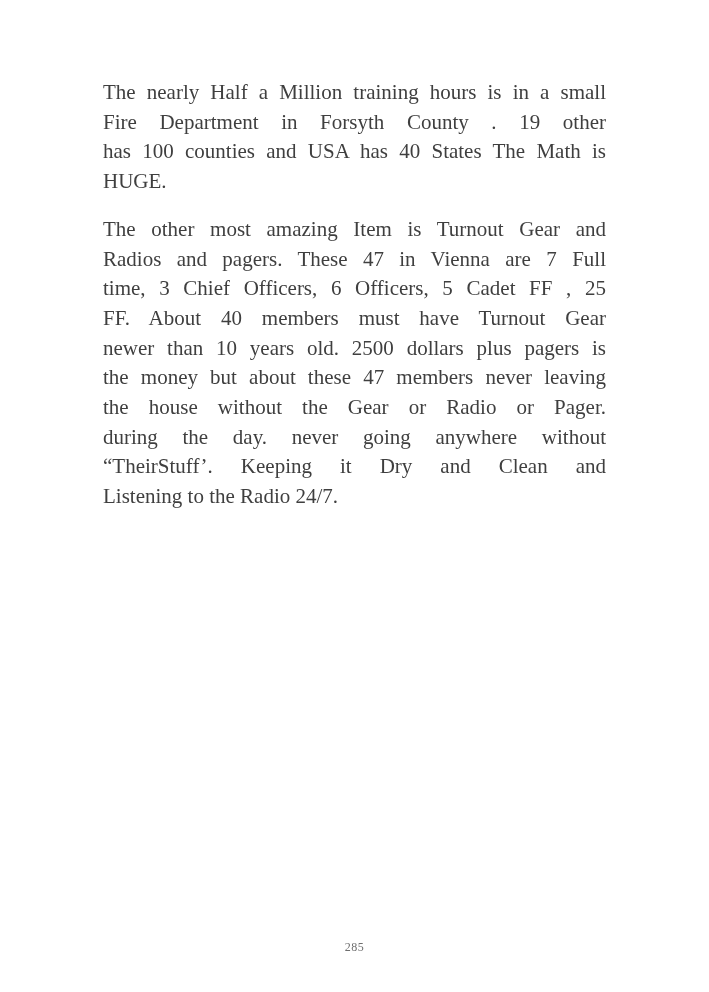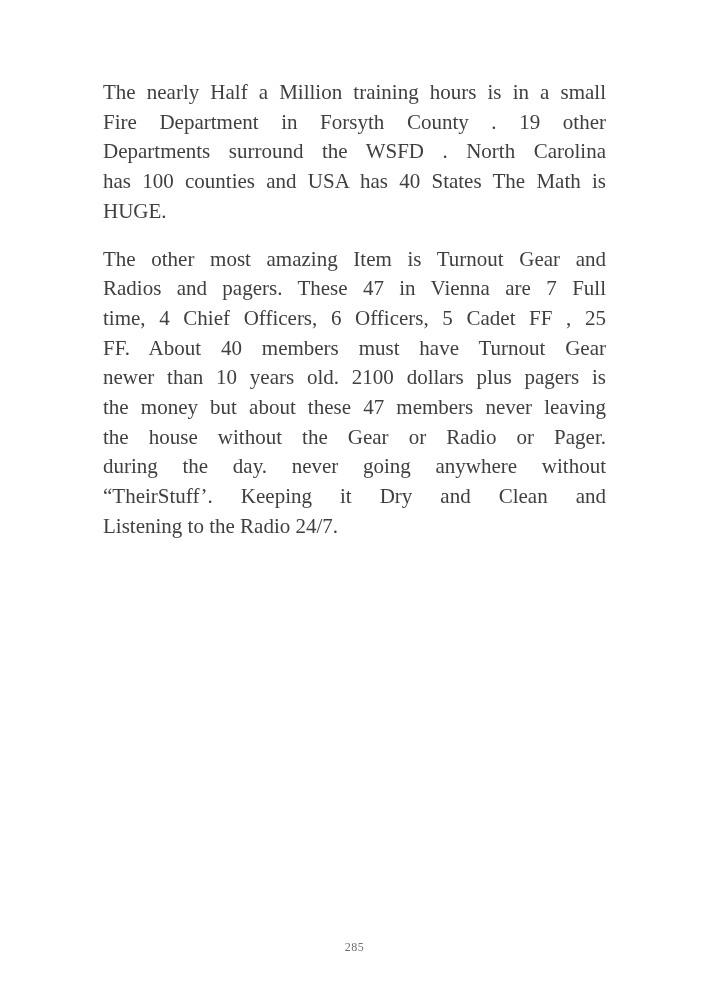--- a/index.html
+++ b/index.html
@@ -60,30 +60,29 @@
   }
 </style>
 </head>
 <body>
 
 <div class="page">
   <div class="text-block">
       <p class="para">
         <span class="line">The nearly Half a Million training hours is in a small</span>
         <span class="line">Fire Department in Forsyth County . 19 other</span>
-        <span class="line">Departments surround the WSFD . North Carolina</span>
         <span class="line">has 100 counties and USA has 40 States The Math is</span>
         <span class="line last">HUGE.</span>
       </p>
       <p class="para">
         <span class="line">The other most amazing Item is Turnout Gear and</span>
         <span class="line">Radios and pagers. These 47 in Vienna are 7 Full</span>
-        <span class="line">time, 4 Chief Officers, 6 Officers, 5 Cadet FF , 25</span>
+        <span class="line">time, 3 Chief Officers, 6 Officers, 5 Cadet FF , 25</span>
         <span class="line">FF. About 40 members must have Turnout Gear</span>
-        <span class="line">newer than 10 years old. 2100 dollars plus pagers is</span>
+        <span class="line">newer than 10 years old. 2500 dollars plus pagers is</span>
         <span class="line">the money but about these 47 members never leaving</span>
         <span class="line">the house without the Gear or Radio or Pager.</span>
         <span class="line">during the day. never going anywhere without</span>
         <span class="line">“TheirStuff’. Keeping it Dry and Clean and</span>
         <span class="line last">Listening to the Radio 24/7.</span>
       </p>
     </div>
   <div class="page-number">285</div>
 </div>
 

